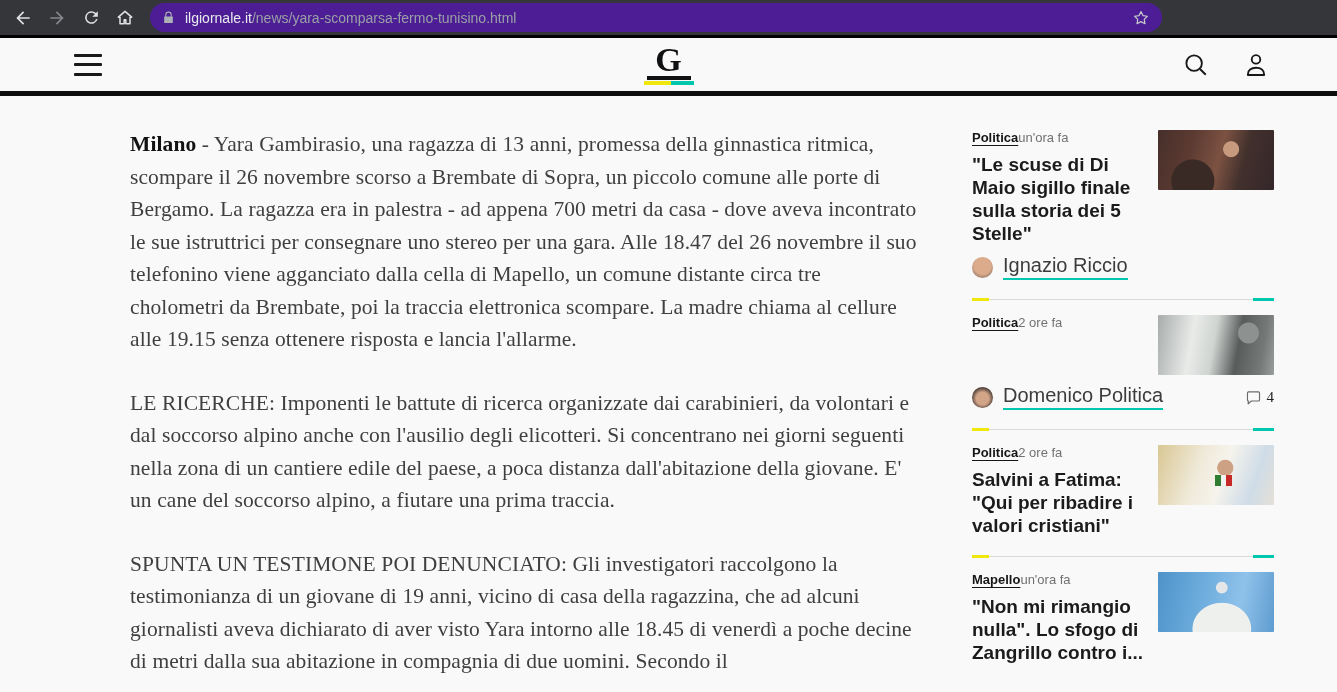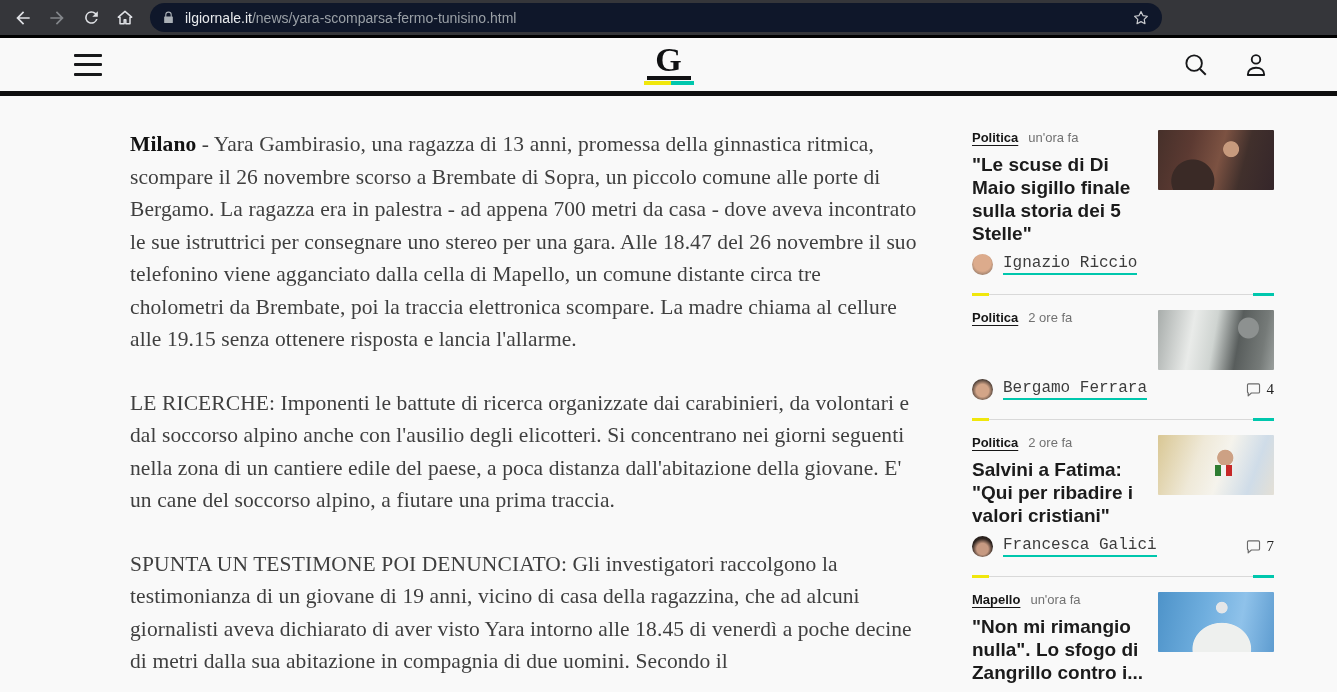--- a/index.html
+++ b/index.html
@@ -5,21 +5,21 @@
   * { margin:0; padding:0; box-sizing:border-box; }
   html,body { width:1337px; height:692px; overflow:hidden; background:#f9f9f9;
               font-family:"Liberation Sans", sans-serif; }
 
   
   .chrome { height:38px; background:#35363a; display:flex; align-items:center;
             border-bottom:3px solid #000; padding:0 6px; }
   .nav-btn { width:34px; height:30px; display:flex; align-items:center; justify-content:center;
              border-radius:50%; flex-shrink:0; cursor:pointer; }
   .nav-btn svg { display:block; }
-  .url-bar { margin-left:8px; width:1012px; height:29px; background:#0f172a; border-radius:15px;
+  .url-bar { margin-left:8px; width:1012px; height:29px; background:#4c1d95; border-radius:15px;
              display:flex; align-items:center; padding:0 12px; }
   .url-text { font-size:14px; margin-left:10px; white-space:nowrap; overflow:hidden; flex:1; }
   .url-domain { color:#e8eaed; }
   .url-path { color:#9aa0a6; }
   .star-wrap { margin-left:auto; display:flex; align-items:center; }
 
   
   .site-header { height:53px; background:#f9f9f9; display:flex; align-items:center;
                  position:relative; padding:0 62px; }
   .hamburger { width:28px; height:22px; display:flex; flex-direction:column;
@@ -42,29 +42,29 @@
   article { width:788px; padding-top:32px; font-family:"Liberation Serif", serif;
             font-size:21.5px; line-height:32.5px; color:#3f3f3f; letter-spacing:.1px; }
   article p { margin-bottom:31px; }
   article .lead { font-weight:700; color:#121212; }
 
   
   aside { width:302px; margin-left:54px; padding-top:24px; }
   .side-item { padding:10px 0 14px; }
   .side-top { display:flex; gap:14px; }
   .side-left { flex:1; min-width:0; }
-  .meta { display:flex; align-items:flex-end; gap:10px; margin-bottom:8px; }
+  .meta { display:flex; align-items:flex-end; margin-bottom:8px; }
   .cat { font-size:13px; font-weight:700; color:#161616; text-decoration:underline;
          text-underline-offset:3px; cursor:pointer; }
   .time { font-size:13px; color:#717171; }
   .headline { font-size:19px; font-weight:700; color:#1b1b1b; line-height:23px; cursor:pointer; }
   .thumb { width:116px; height:60px; flex-shrink:0; border-radius:1px; cursor:pointer; }
   .author-row { display:flex; align-items:center; margin-top:9px; }
   .avatar { width:21px; height:21px; border-radius:50%; margin-right:10px; flex-shrink:0; }
-  .author { font-family:Liberation Mono, monospace; font-size:16px; color:#3c3c3c;
+  .author { font-family:Liberation Sans, sans-serif; font-size:20px; color:#3c3c3c;
             border-bottom:2px solid #00c7ad; padding-bottom:1px; cursor:pointer; }
   .comments { margin-left:auto; display:flex; align-items:center; gap:5px; cursor:pointer; }
   .comments .cnt { font-family:"Liberation Serif", serif; font-size:15px; color:#222; }
   .divider { display:flex; align-items:center; height:3px; margin:4px 0; }
   .divider .seg-y { width:17px; height:3px; }
   .divider .seg-g { flex:1; height:1px; background:#d9d9d9; }
   .divider .seg-t { width:21px; height:3px; }
   .acc-y { background:#f0e70c; }
   .acc-t { background:#00c7ad; }
 
@@ -193,21 +193,21 @@
         <div class="side-left">
           <div class="meta">
             <span class="cat">Politica</span>
             <span class="time">2 ore fa</span>
           </div>
         </div>
         <div class="thumb thumb-2"></div>
       </div>
       <div class="author-row">
         <div class="avatar avatar-2"></div>
-        <span class="author">Bergamo Ferrara</span>
+        <span class="author">Domenico Politica</span>
         <div class="comments">
           <svg width="17" height="17" viewBox="0 0 24 24">
               <path d="M5 4h14a1.5 1.5 0 0 1 1.5 1.5v10A1.5 1.5 0 0 1 19 17H9l-4.5 4v-4H5a1.5 1.5 0 0 1-1.5-1.5v-10A1.5 1.5 0 0 1 5 4z" fill="none" stroke="#6b6b6b" stroke-width="1.6" stroke-linejoin="round"></path>
             </svg>
           <span class="cnt">4</span>
         </div>
       </div>
     </div>
     <div class="divider">
         <div class="seg-y acc-y"></div>
@@ -219,30 +219,20 @@
       <div class="side-top">
         <div class="side-left">
           <div class="meta">
             <span class="cat">Politica</span>
             <span class="time">2 ore fa</span>
           </div>
           <div class="headline">Salvini a Fatima: "Qui per ribadire i valori cristiani"</div>
         </div>
         <div class="thumb thumb-3"></div>
       </div>
-      <div class="author-row">
-        <div class="avatar avatar-3"></div>
-        <span class="author">Francesca Galici</span>
-        <div class="comments">
-          <svg width="17" height="17" viewBox="0 0 24 24">
-              <path d="M5 4h14a1.5 1.5 0 0 1 1.5 1.5v10A1.5 1.5 0 0 1 19 17H9l-4.5 4v-4H5a1.5 1.5 0 0 1-1.5-1.5v-10A1.5 1.5 0 0 1 5 4z" fill="none" stroke="#6b6b6b" stroke-width="1.6" stroke-linejoin="round"></path>
-            </svg>
-          <span class="cnt">7</span>
-        </div>
-      </div>
     </div>
     <div class="divider">
         <div class="seg-y acc-y"></div>
         <div class="seg-g"></div>
         <div class="seg-t acc-t"></div>
       </div>
 
     <div class="side-item">
       <div class="side-top">
         <div class="side-left">

